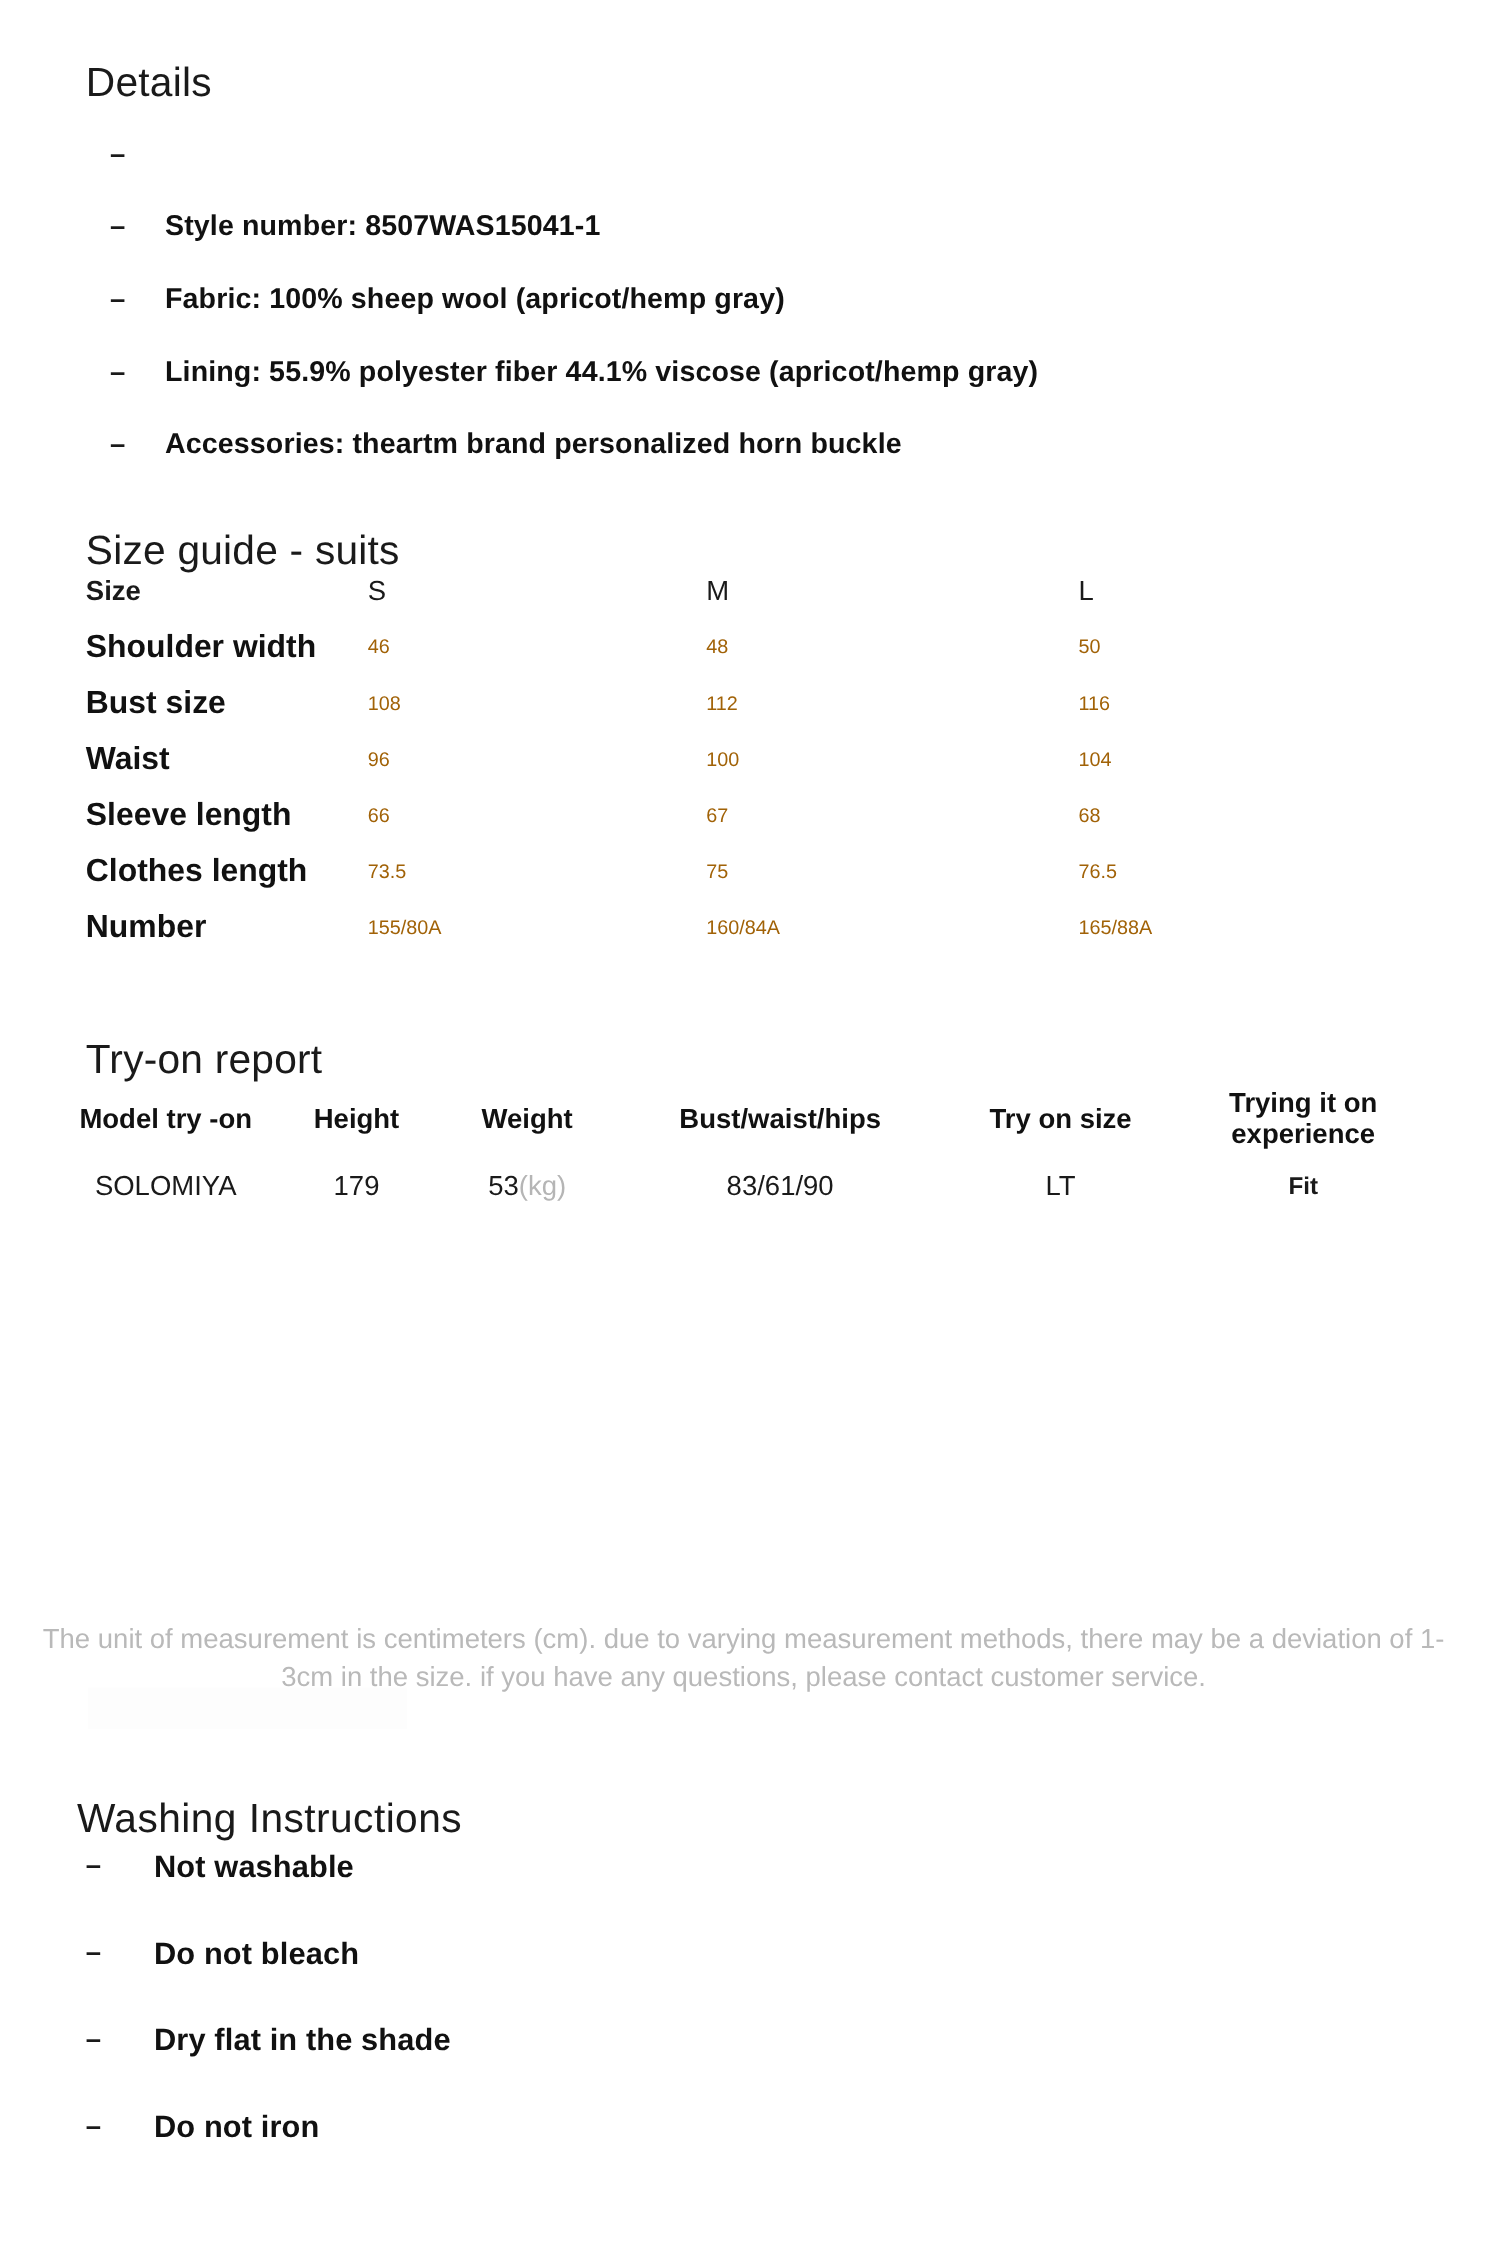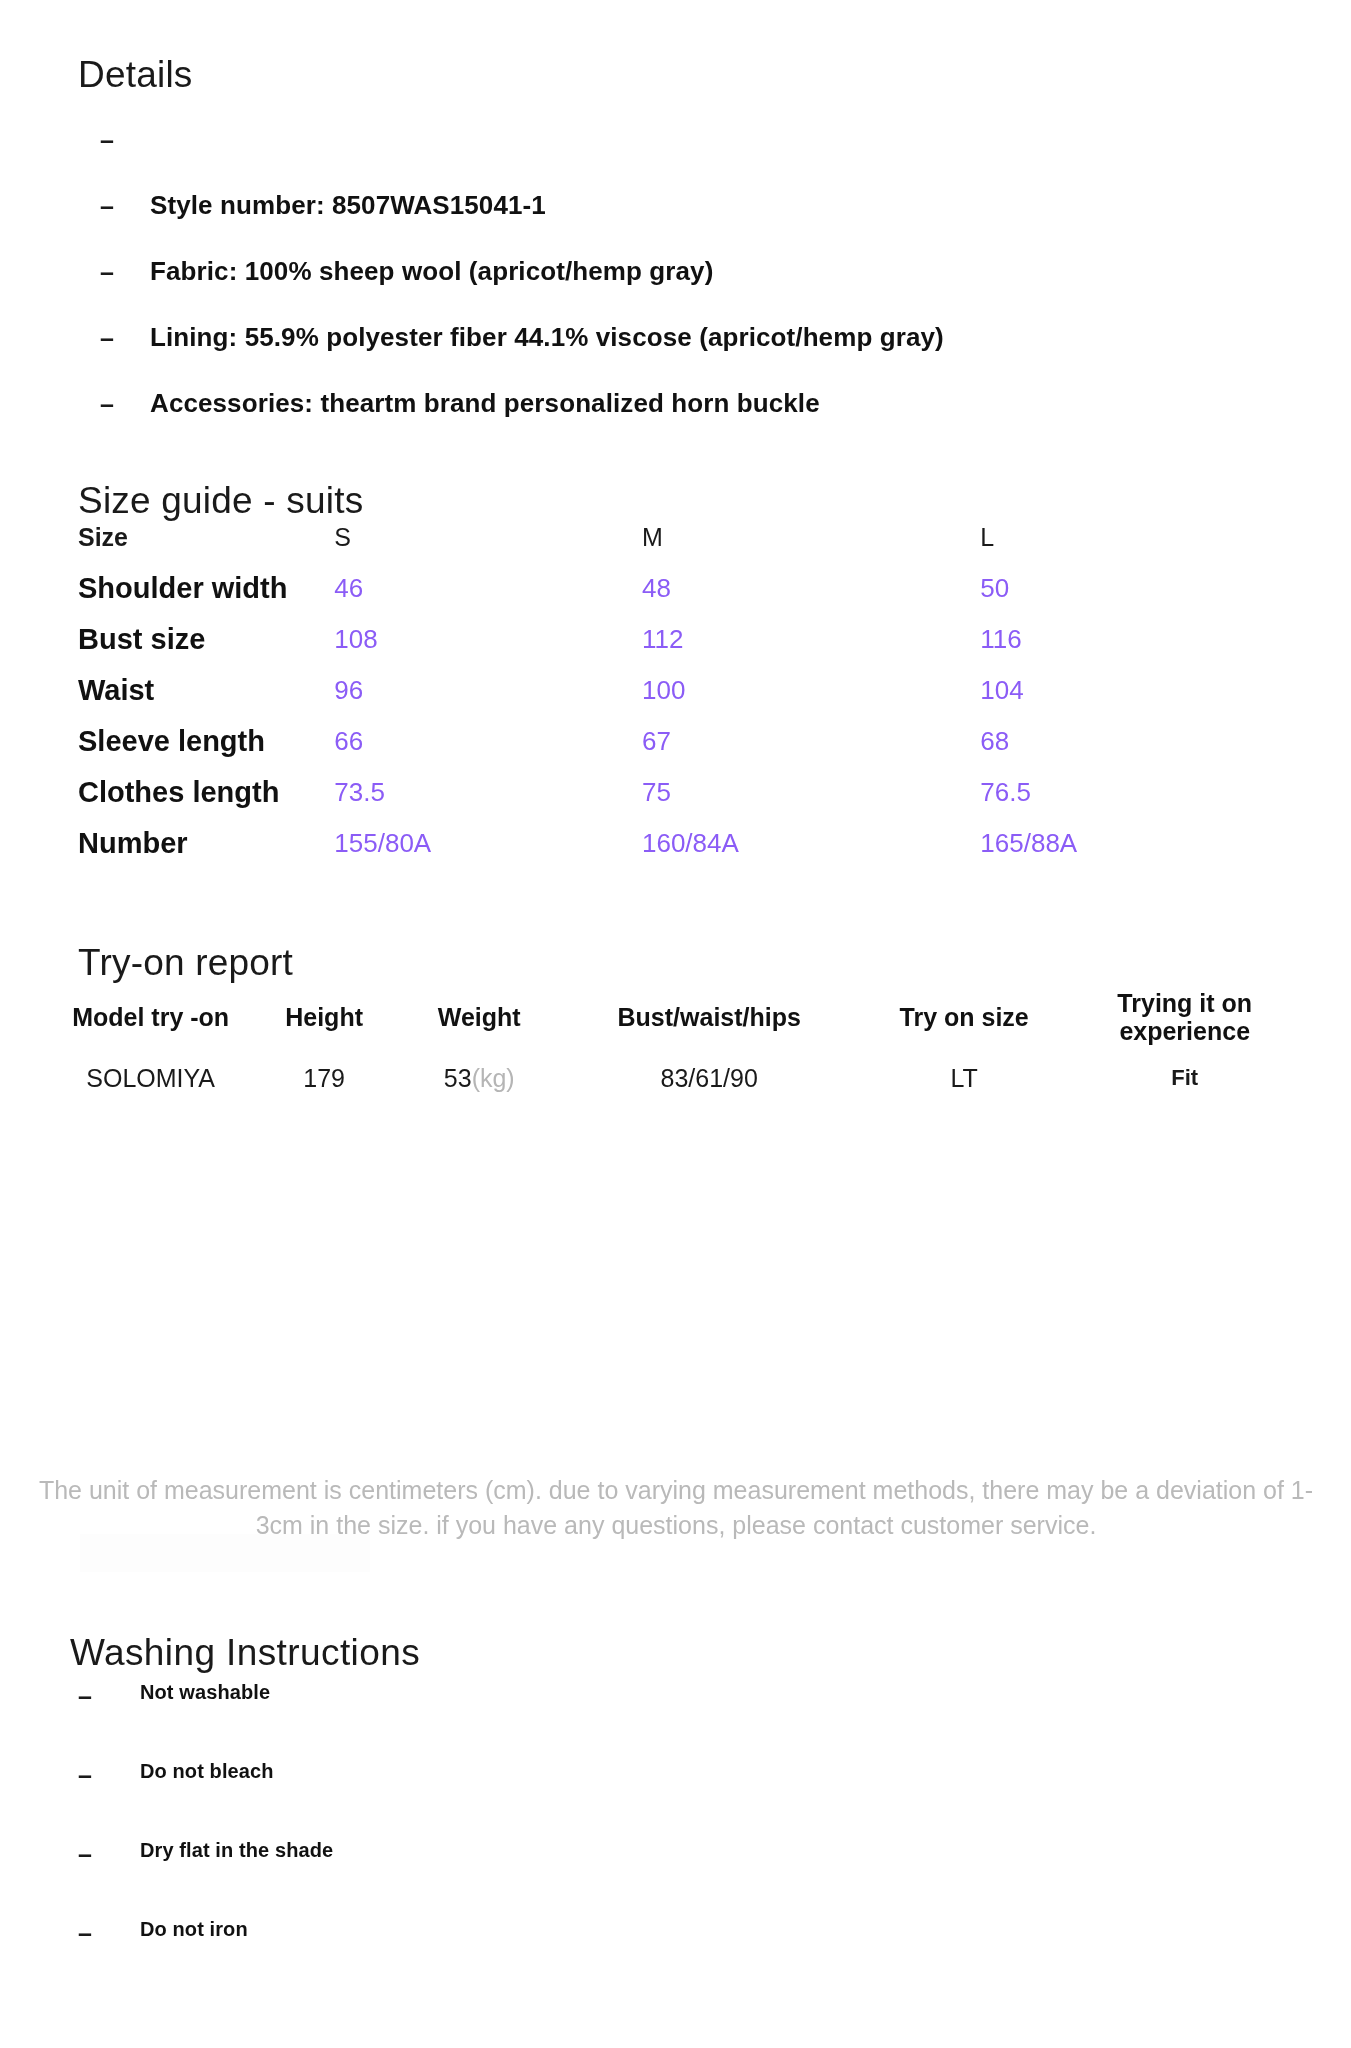--- a/index.html
+++ b/index.html
@@ -87,23 +87,23 @@
   }
   table.size-table tr { height: 51px; }
   .st-label {
     width: 250px;
     font-size: 29px;
     font-weight: 700;
     color: #111111;
     padding-left: 15px;
   }
   .st-val {
-    font-size: 26px;
-    font-weight: 400;
-    color: #8b5cf6;
+    font-size: 18px;
+    font-weight: 400;
+    color: #a16207;
     text-align: center;
   }
   .col-s { width: 300px; }
   .col-m { width: 330px; }
   .col-l { width: 300px; }
   .st-head {
     font-size: 25px;
     font-weight: 400;
     color: #1a1a1a;
   }
@@ -167,21 +167,21 @@
     background: #fdfdfd;
   }
 
   
   #washing-heading { position: absolute; left: 70px; top: 1602px; }
   #washing-list { position: absolute; left: 70px; top: 1680px; width: 1000px; }
   #washing-list .bullet-row { height: 79px; }
   #washing-list .bullet-dash {
     width: 70px; flex: 0 0 70px; padding-left: 8px; padding-top: 4px;
   }
-  #washing-list .bullet-text { font-size: 20px; }
+  #washing-list .bullet-text { font-size: 28px; }
 </style>
 </head>
 <body>
 
 <div class="page">
 
   <h2 class="section-heading" id="details-heading">Details</h2>
 
   <ul class="bullet-list" id="details-list">
     <li class="bullet-row">

